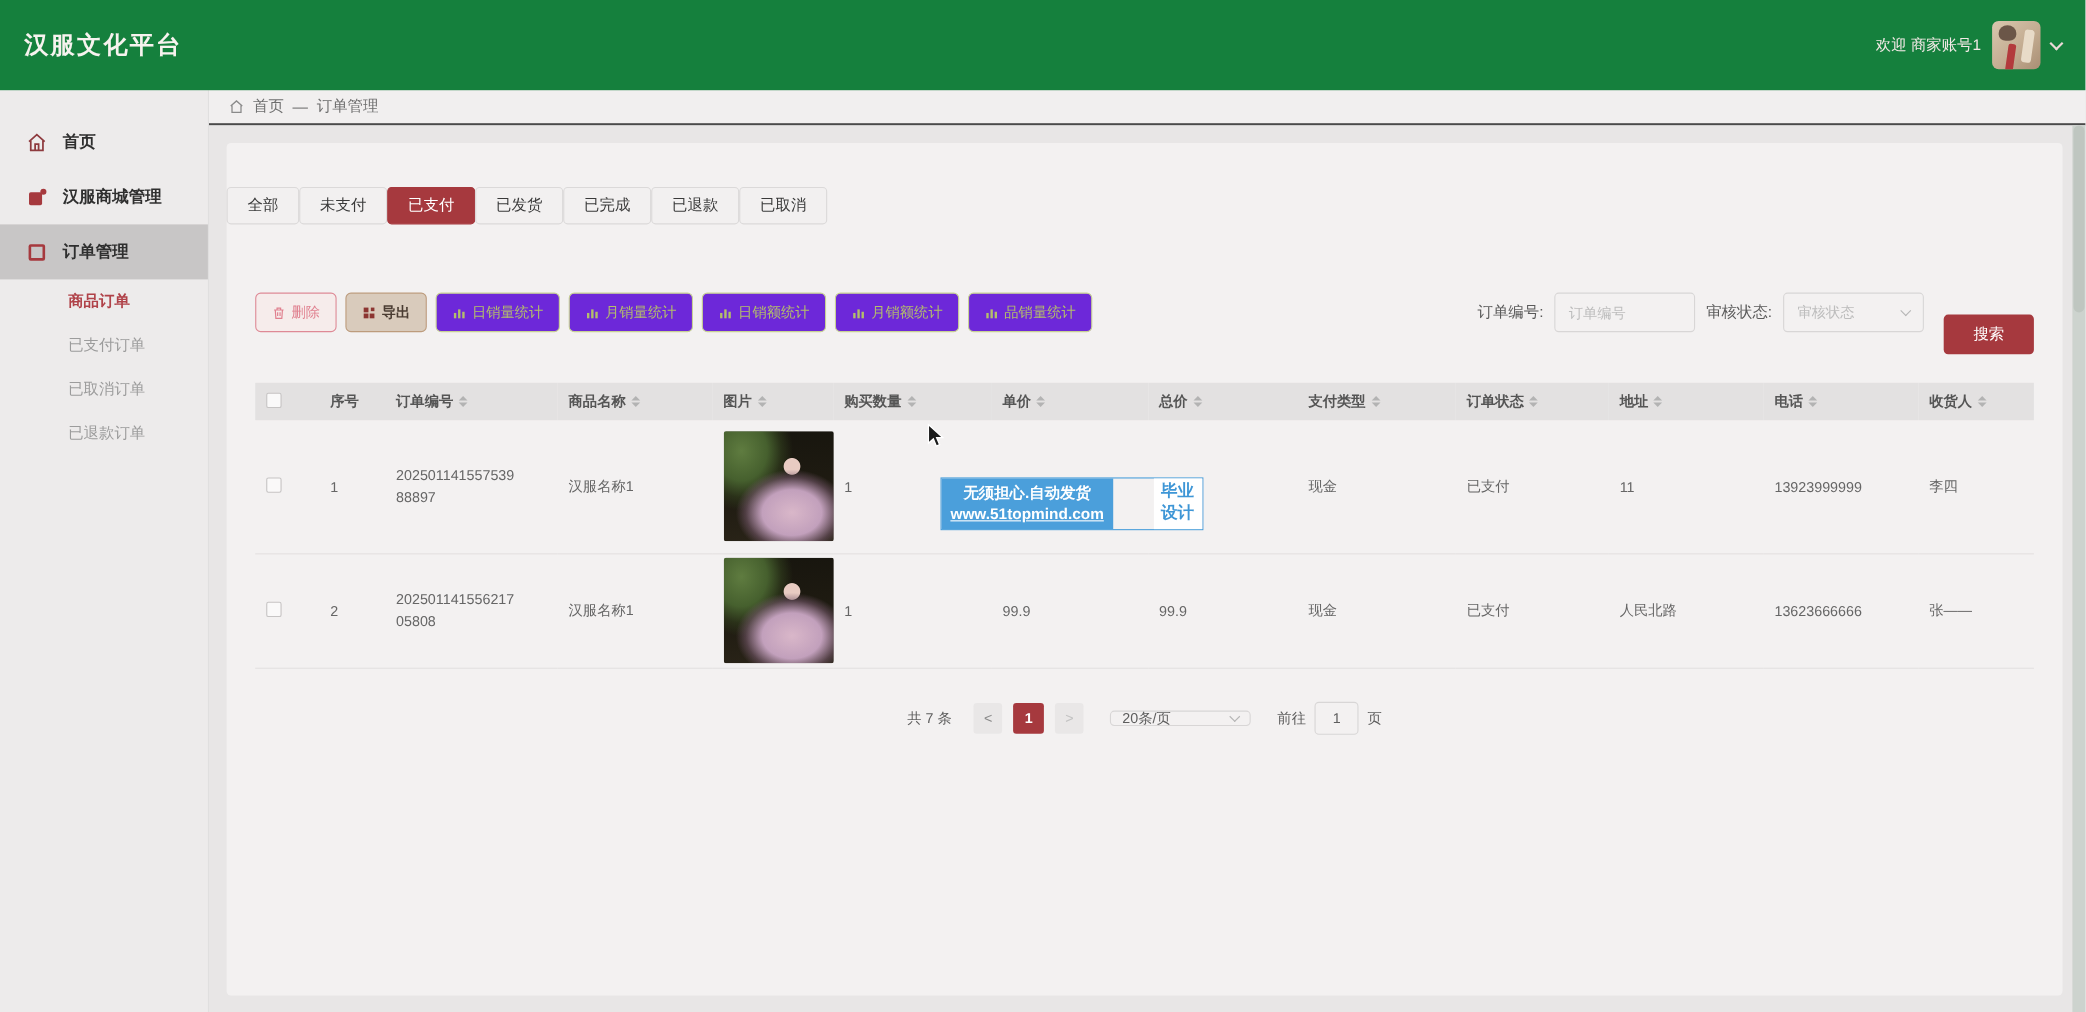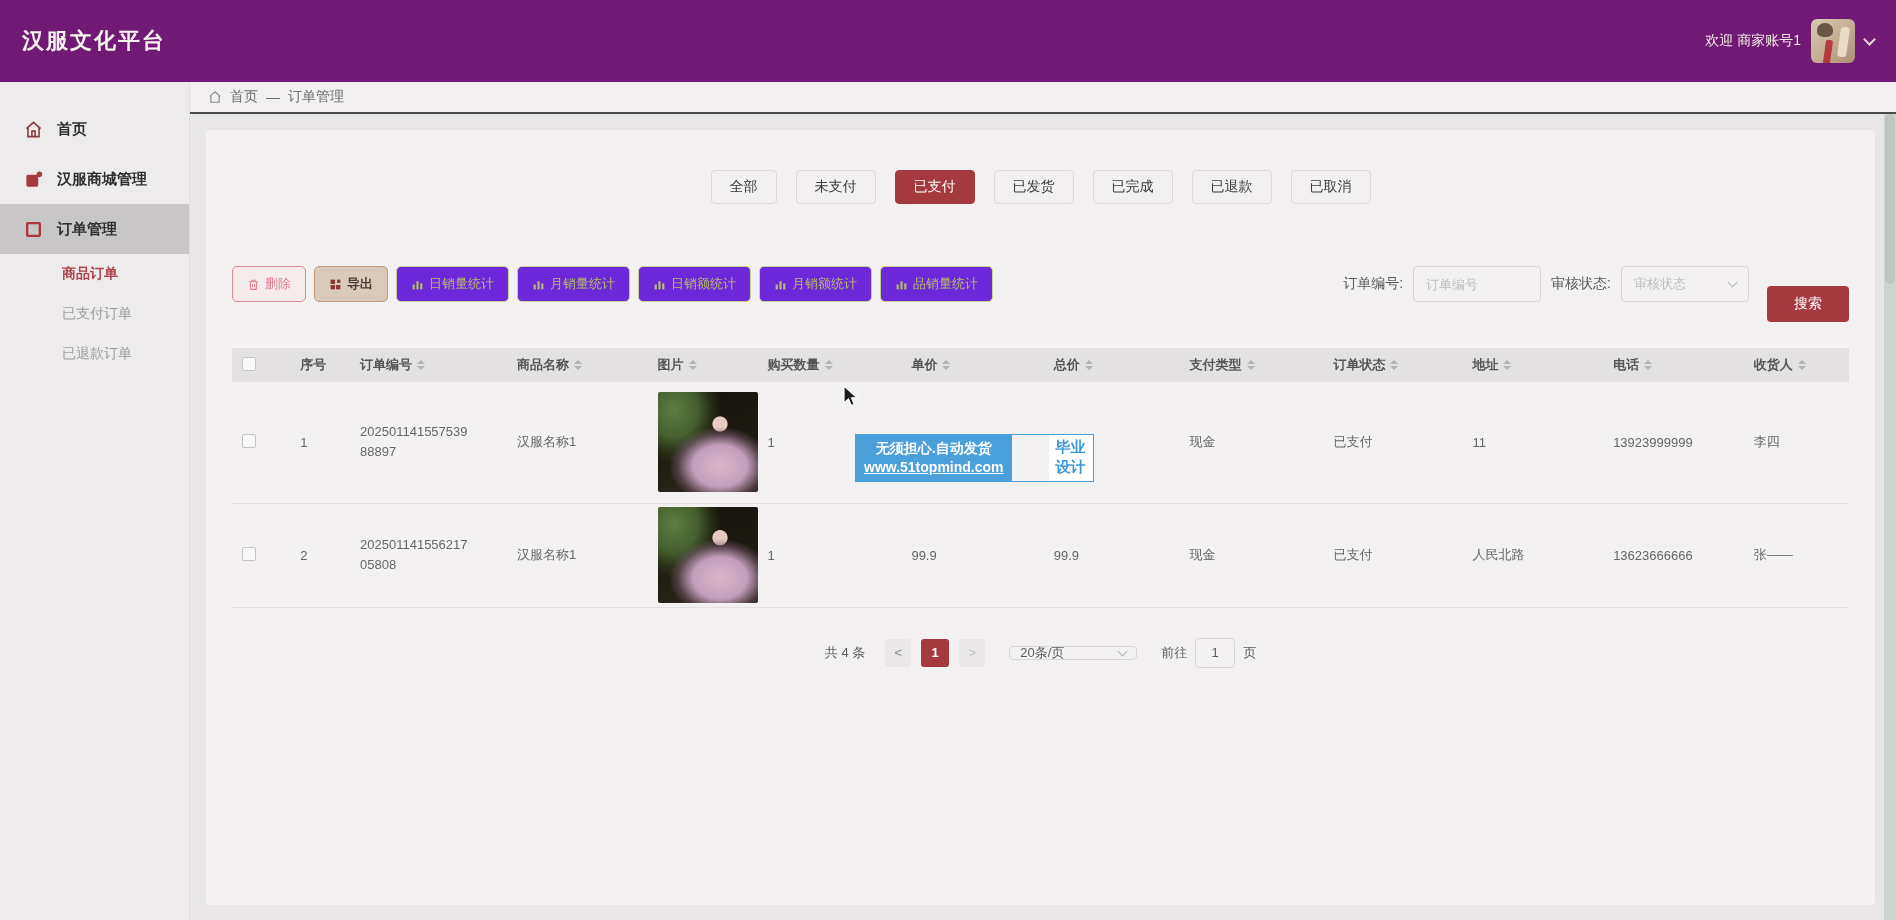--- a/index.html
+++ b/index.html
@@ -5,21 +5,21 @@
   * { margin:0; padding:0; box-sizing:border-box; }
   html,body { width:1896px; height:920px; }
   body {
     position:relative; overflow:hidden;
     font-family:"Liberation Sans","DejaVu Sans",sans-serif;
     background:#E8E6E6; color:#666;
   }
   
   .header {
     position:absolute; top:0; left:0; width:1896px; height:82px;
-    background:#701a75; display:flex; align-items:center;
+    background:#15803d; display:flex; align-items:center;
     padding:0 22px; z-index:5;
   }
   .header-title { color:#F7F3EF; font-size:22px; font-weight:bold; letter-spacing:2px; }
   .header-right { margin-left:auto; display:flex; align-items:center; gap:10px; }
   .welcome-text { color:#F3E9E6; font-size:14px; }
   .avatar {
     width:44px; height:44px; border-radius:6px; overflow:hidden; position:relative;
     background:linear-gradient(135deg,#D8C7AE 0%,#C4AD92 55%,#A98E74 100%);
   }
   .avatar:before { content:""; position:absolute; left:6px; top:4px; width:16px; height:14px;
@@ -49,21 +49,21 @@
     display:flex; align-items:center; padding-left:18px; gap:8px; font-size:14px; color:#6E6E6E;
   }
   .breadcrumb-bar svg { display:block; }
   
   .page { position:absolute; top:114px; left:190px; right:0; bottom:0; background:#E8E6E6; }
   .card {
     position:absolute; left:16px; top:16px; right:21px; height:775px;
     background:#F3F1F1; border-radius:4px;
   }
   
-  .tabs-row { display:flex; justify-content:center; gap:19px; padding-top:40px; }
+  .tabs-row { display:flex; justify-content:flex-start; padding-top:40px; }
   .tab-btn {
     height:34px; padding:0 18px; background:#F2F0F0; border:1px solid #DBD9D9; border-radius:4px;
     font-size:14px; color:#3A3A3A; display:flex; align-items:center; cursor:pointer;
     font-family:inherit;
   }
   .tab-btn.active { background:#A6393E; border-color:#A6393E; color:#FFFFFF; }
   
   .toolbar { display:flex; align-items:center; margin:42px 26px 0 26px; gap:8px; }
   .tb-btn {
     height:36px; border-radius:5px; display:flex; align-items:center; gap:5px;
@@ -173,20 +173,21 @@
     <span>汉服商城管理</span>
   </div>
   <div class="side-item active">
     <svg class="side-icon" viewBox="0 0 24 24" fill="none" stroke="#A6393E" stroke-width="3">
         <rect x="4" y="4" width="16" height="16" rx="1"></rect>
       </svg>
     <span>订单管理</span>
   </div>
   <div class="sub-item active">商品订单</div>
   <div class="sub-item">已支付订单</div>
+  <div class="sub-item">已取消订单</div>
   <div class="sub-item">已退款订单</div>
 </div>
 
 <div class="breadcrumb-bar">
   <svg width="14" height="14" viewBox="0 0 24 24" fill="none" stroke="#8A8A8A" stroke-width="2">
       <path d="M3 11 L12 3 L21 11 M5 10 V21 H19 V10"></path>
     </svg>
   <span>首页</span>
   <span>—</span>
   <span>订单管理</span>
@@ -378,21 +379,21 @@
           <td>现金</td>
           <td>已支付</td>
           <td>人民北路</td>
           <td>13623666666</td>
           <td>张——</td>
         </tr>
       </tbody>
     </table>
 
     <div class="pagination">
-      <span class="pg-total">共 4 条</span>
+      <span class="pg-total">共 7 条</span>
       <button class="pg-btn">&lt;</button>
       <button class="pg-page">1</button>
       <button class="pg-btn disabled">&gt;</button>
       <div class="pg-select">
         <span>20条/页</span>
         <span class="select-chevron"></span>
       </div>
       <div class="pg-goto">
         <span>前往</span>
         <input class="pg-input" type="text" value="1" style="">

